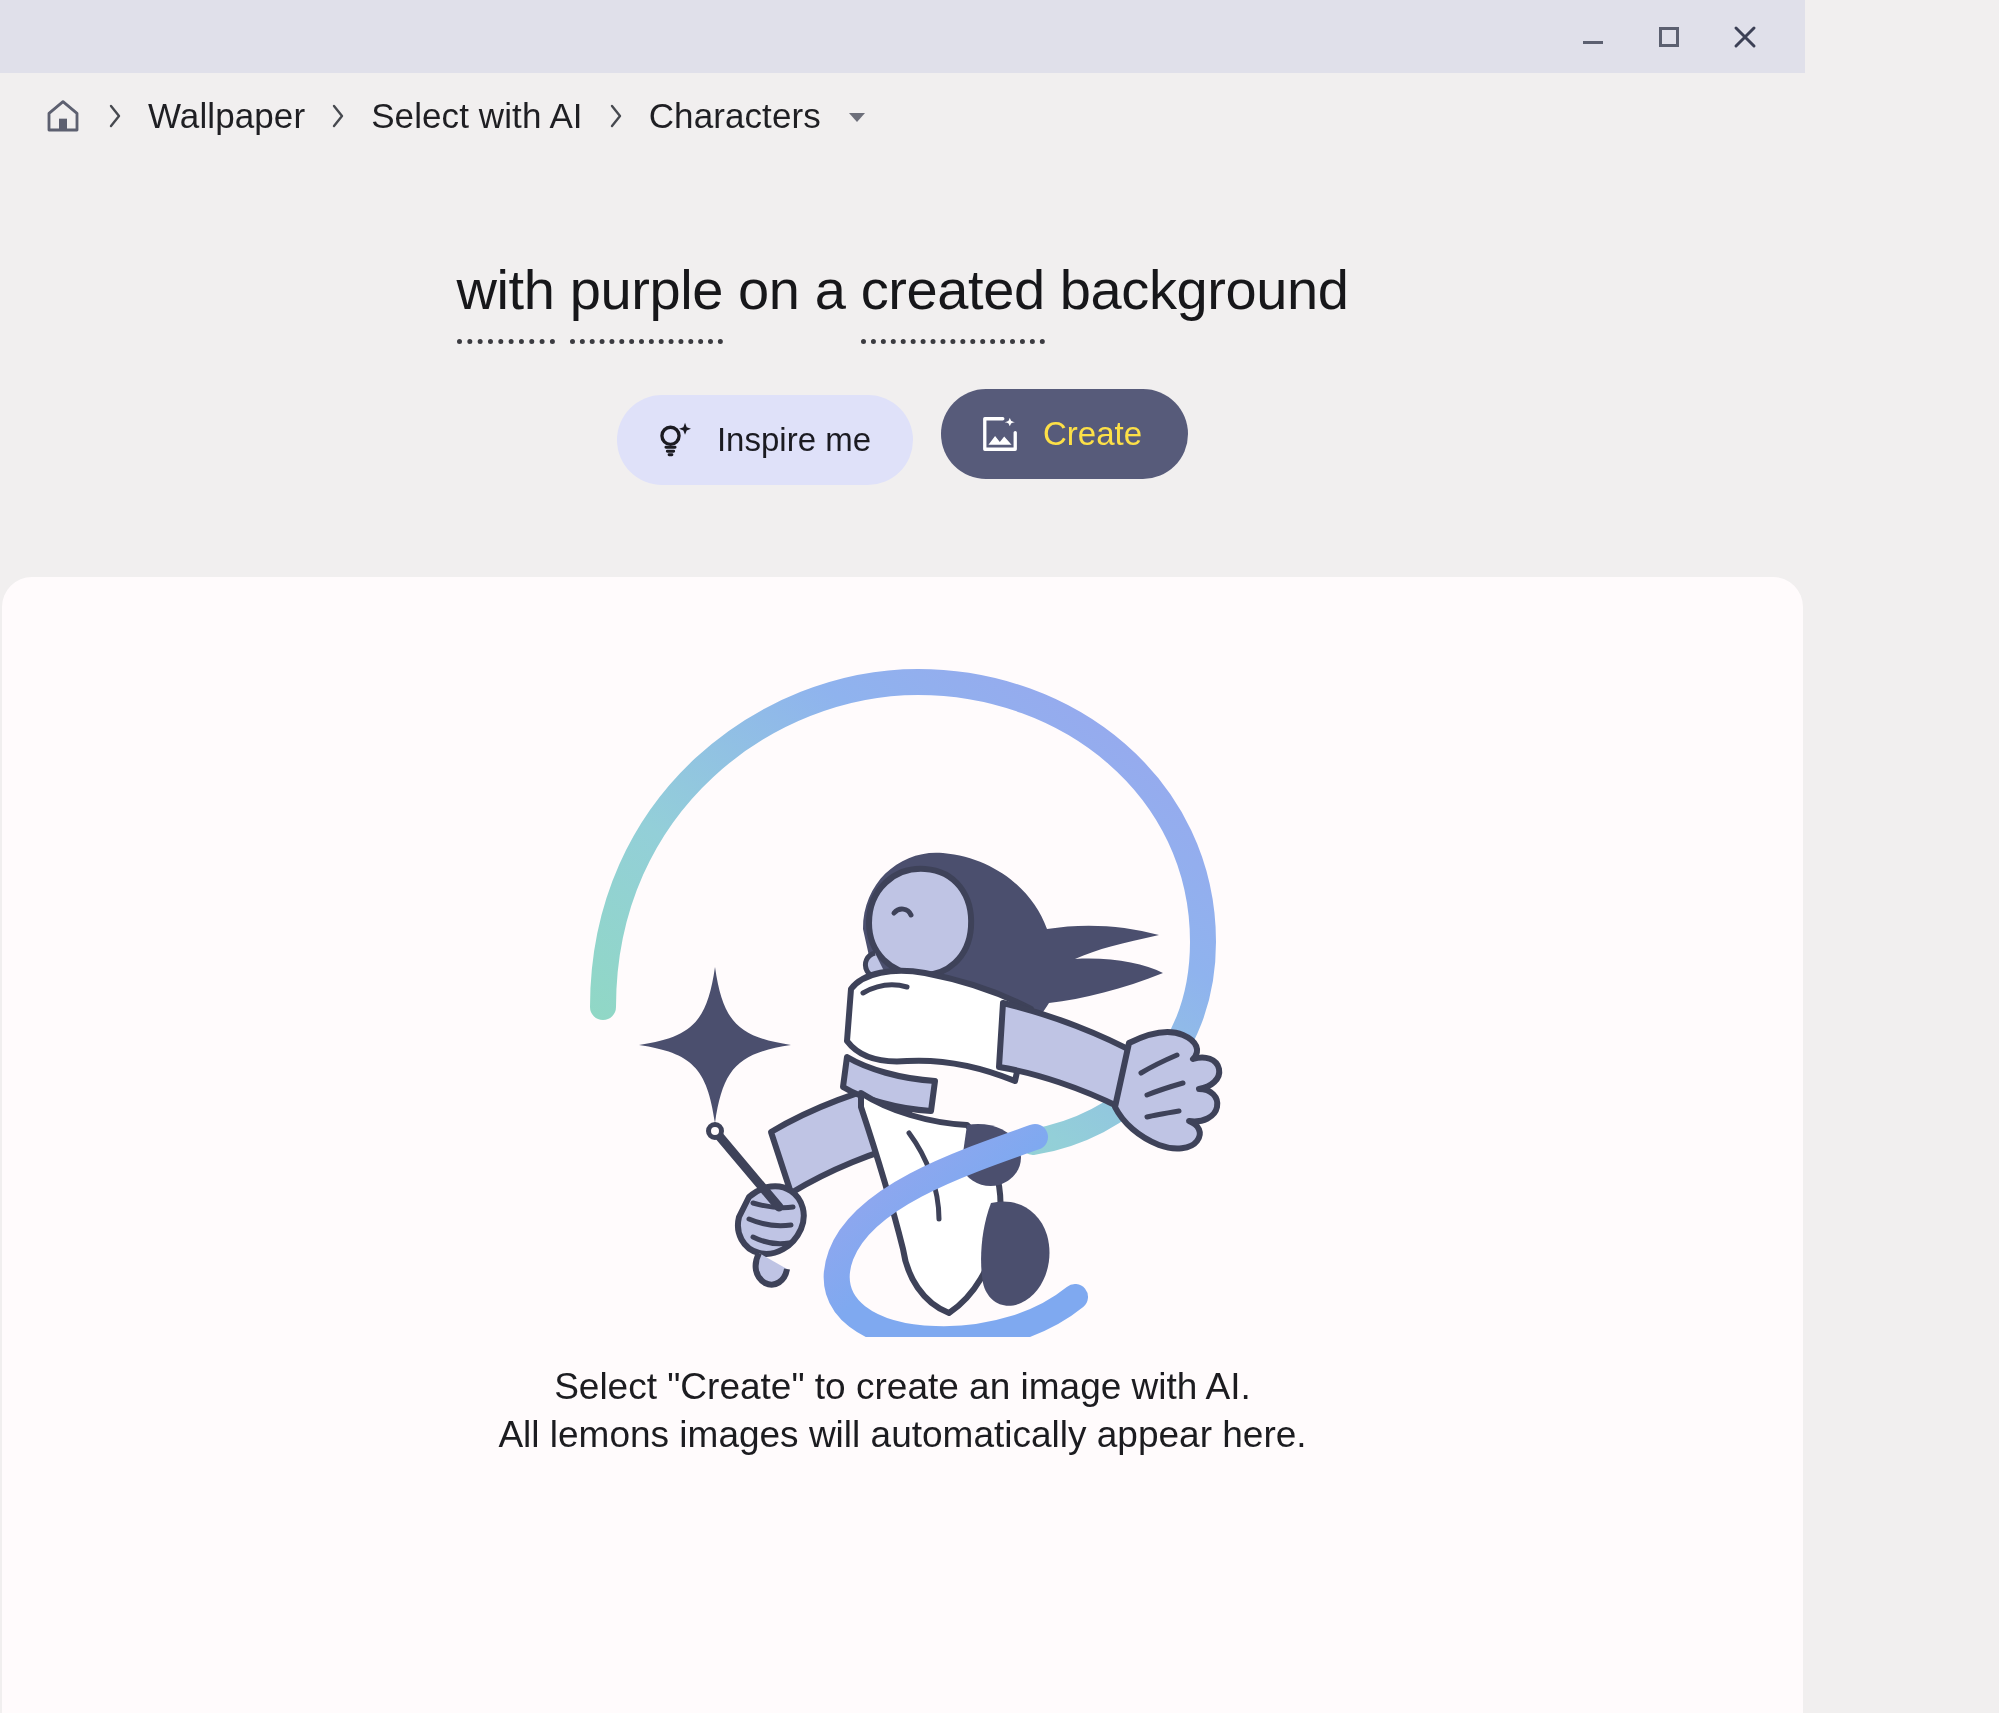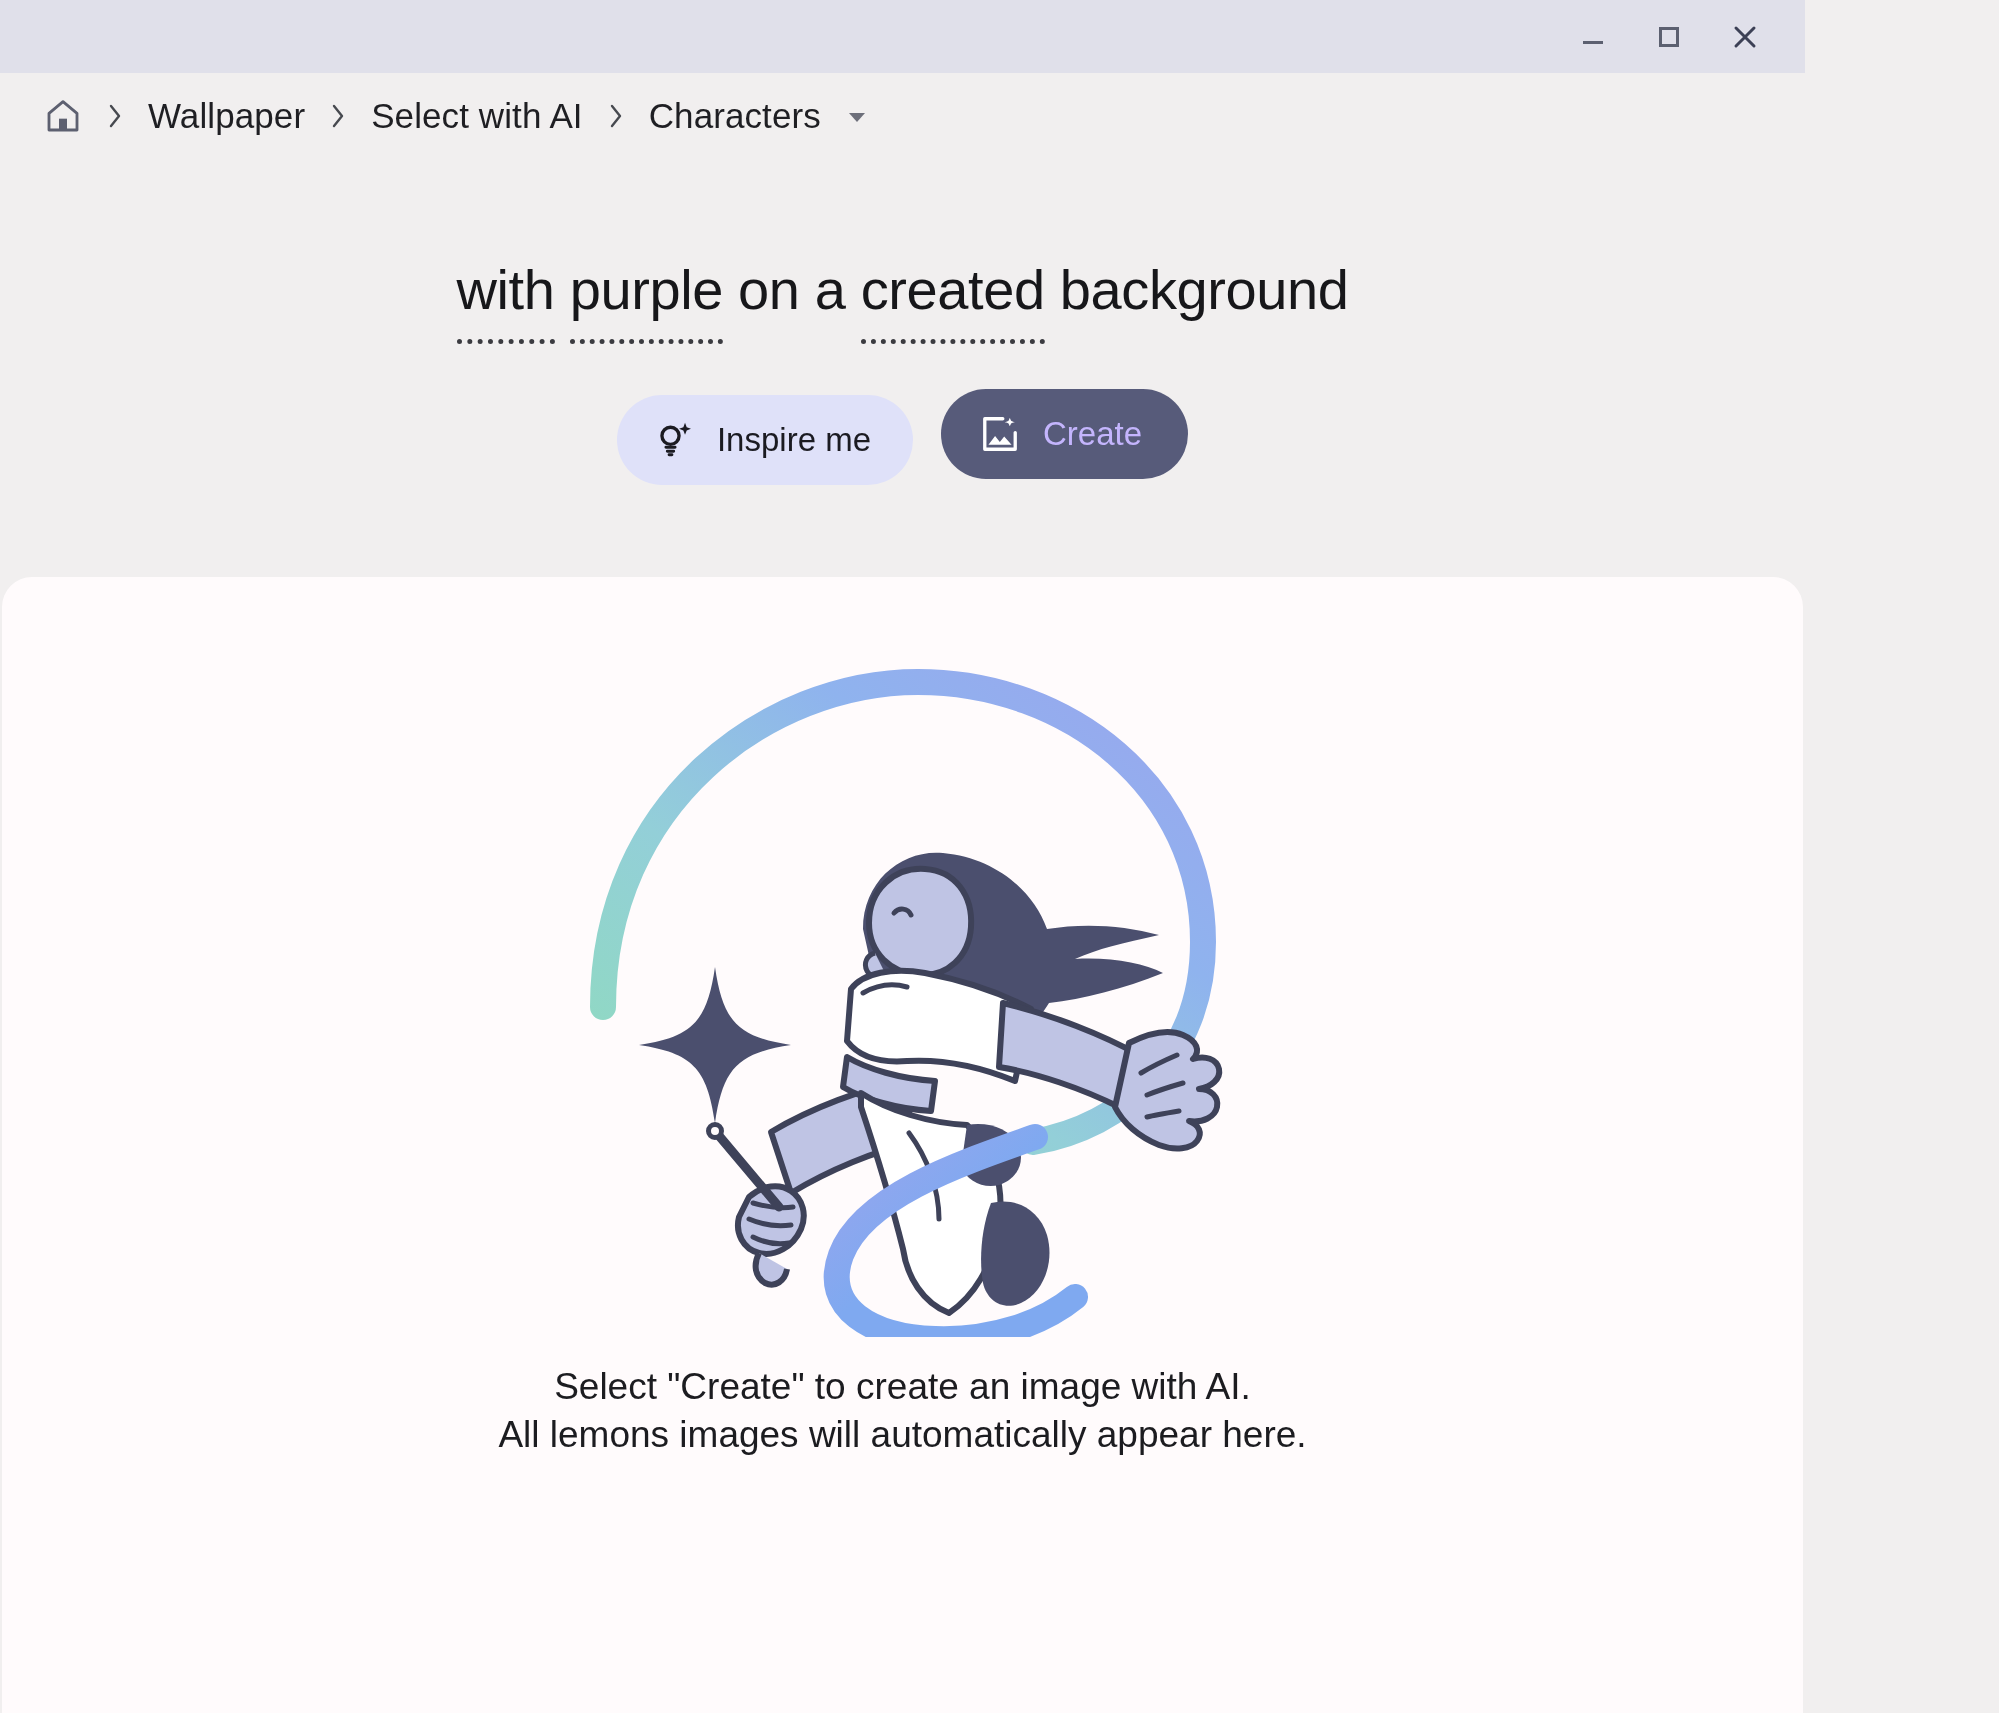--- a/index.html
+++ b/index.html
@@ -131,21 +131,21 @@
     white-space: nowrap;
   }
   .btn-inspire {
     background: #dfe1f9;
     color: #1b1b22;
     padding: 24px 42px 24px 36px;
     margin-top: 12px;
   }
   .btn-create {
     background: #575b7a;
-    color: #c4b5fd;
+    color: #fde047;
     padding: 24px 46px 24px 38px;
   }
   .btn svg { display: block; flex: 0 0 auto; }
 
   
   .panel {
     flex: 1 1 auto;
     background: #fffbfc;
     border-radius: 30px 30px 0 0;
     margin: 0 2px;

